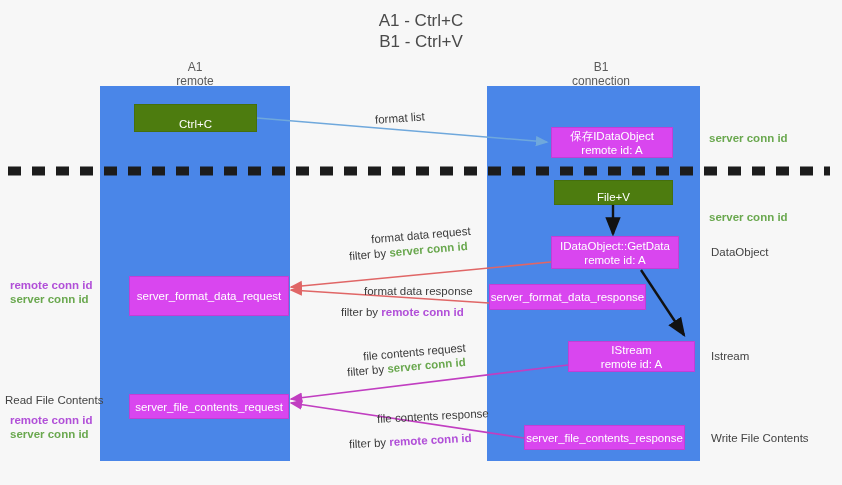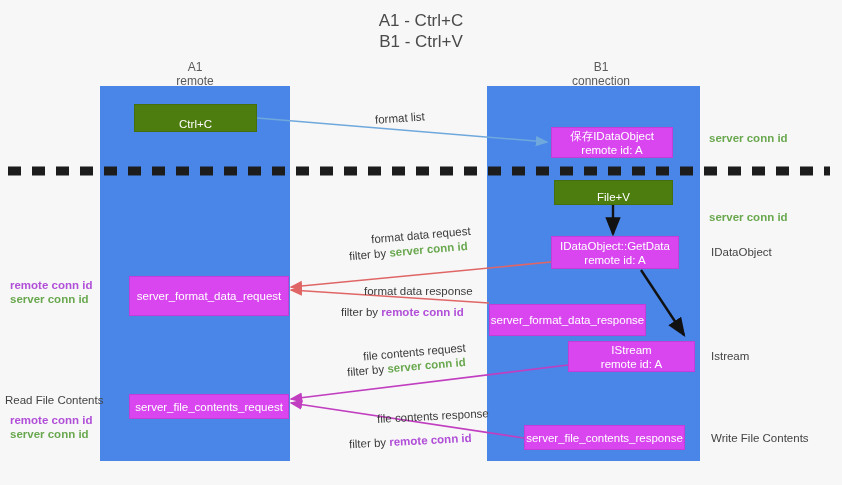--- a/index.html
+++ b/index.html
@@ -117,21 +117,21 @@
 
   <div class="box orange" style="left:551px;top:236px;width:128px;height:33px;flex-direction:column;">
     <span>IDataObject::GetData</span>
     <span>remote id: A</span>
   </div>
 
   <div class="box orange" style="left:129px;top:276px;width:160px;height:40px;">
     <span>server_format_data_request</span>
   </div>
 
-  <div class="box orange" style="left:489px;top:304px;width:157px;height:32px;">
+  <div class="box orange" style="left:489px;top:284px;width:157px;height:26px;">
     <span>server_format_data_response</span>
   </div>
 
   <div class="box orange" style="left:568px;top:341px;width:127px;height:31px;flex-direction:column;">
     <span>IStream</span>
     <span>remote id: A</span>
   </div>
 
   <div class="box orange" style="left:129px;top:394px;width:160px;height:25px;">
     <span>server_file_contents_request</span>
@@ -173,21 +173,21 @@
     <span>filter by </span><span class="p">remote conn id</span>
   </div>
 
   <div class="anno green" style="left:709px;top:131px;">
     <span>server conn id</span>
   </div>
   <div class="anno green" style="left:709px;top:210px;">
     <span>server conn id</span>
   </div>
   <div class="anno dark" style="left:711px;top:245px;">
-    <span>IDataObject</span>
+    <span>DataObject</span>
   </div>
   <div class="anno dark" style="left:711px;top:349px;">
     <span>Istream</span>
   </div>
   <div class="anno dark" style="left:711px;top:431px;">
     <span>Write File Contents</span>
   </div>
 
   <div class="anno purple" style="left:10px;top:278px;">
     <span>remote conn id</span>

